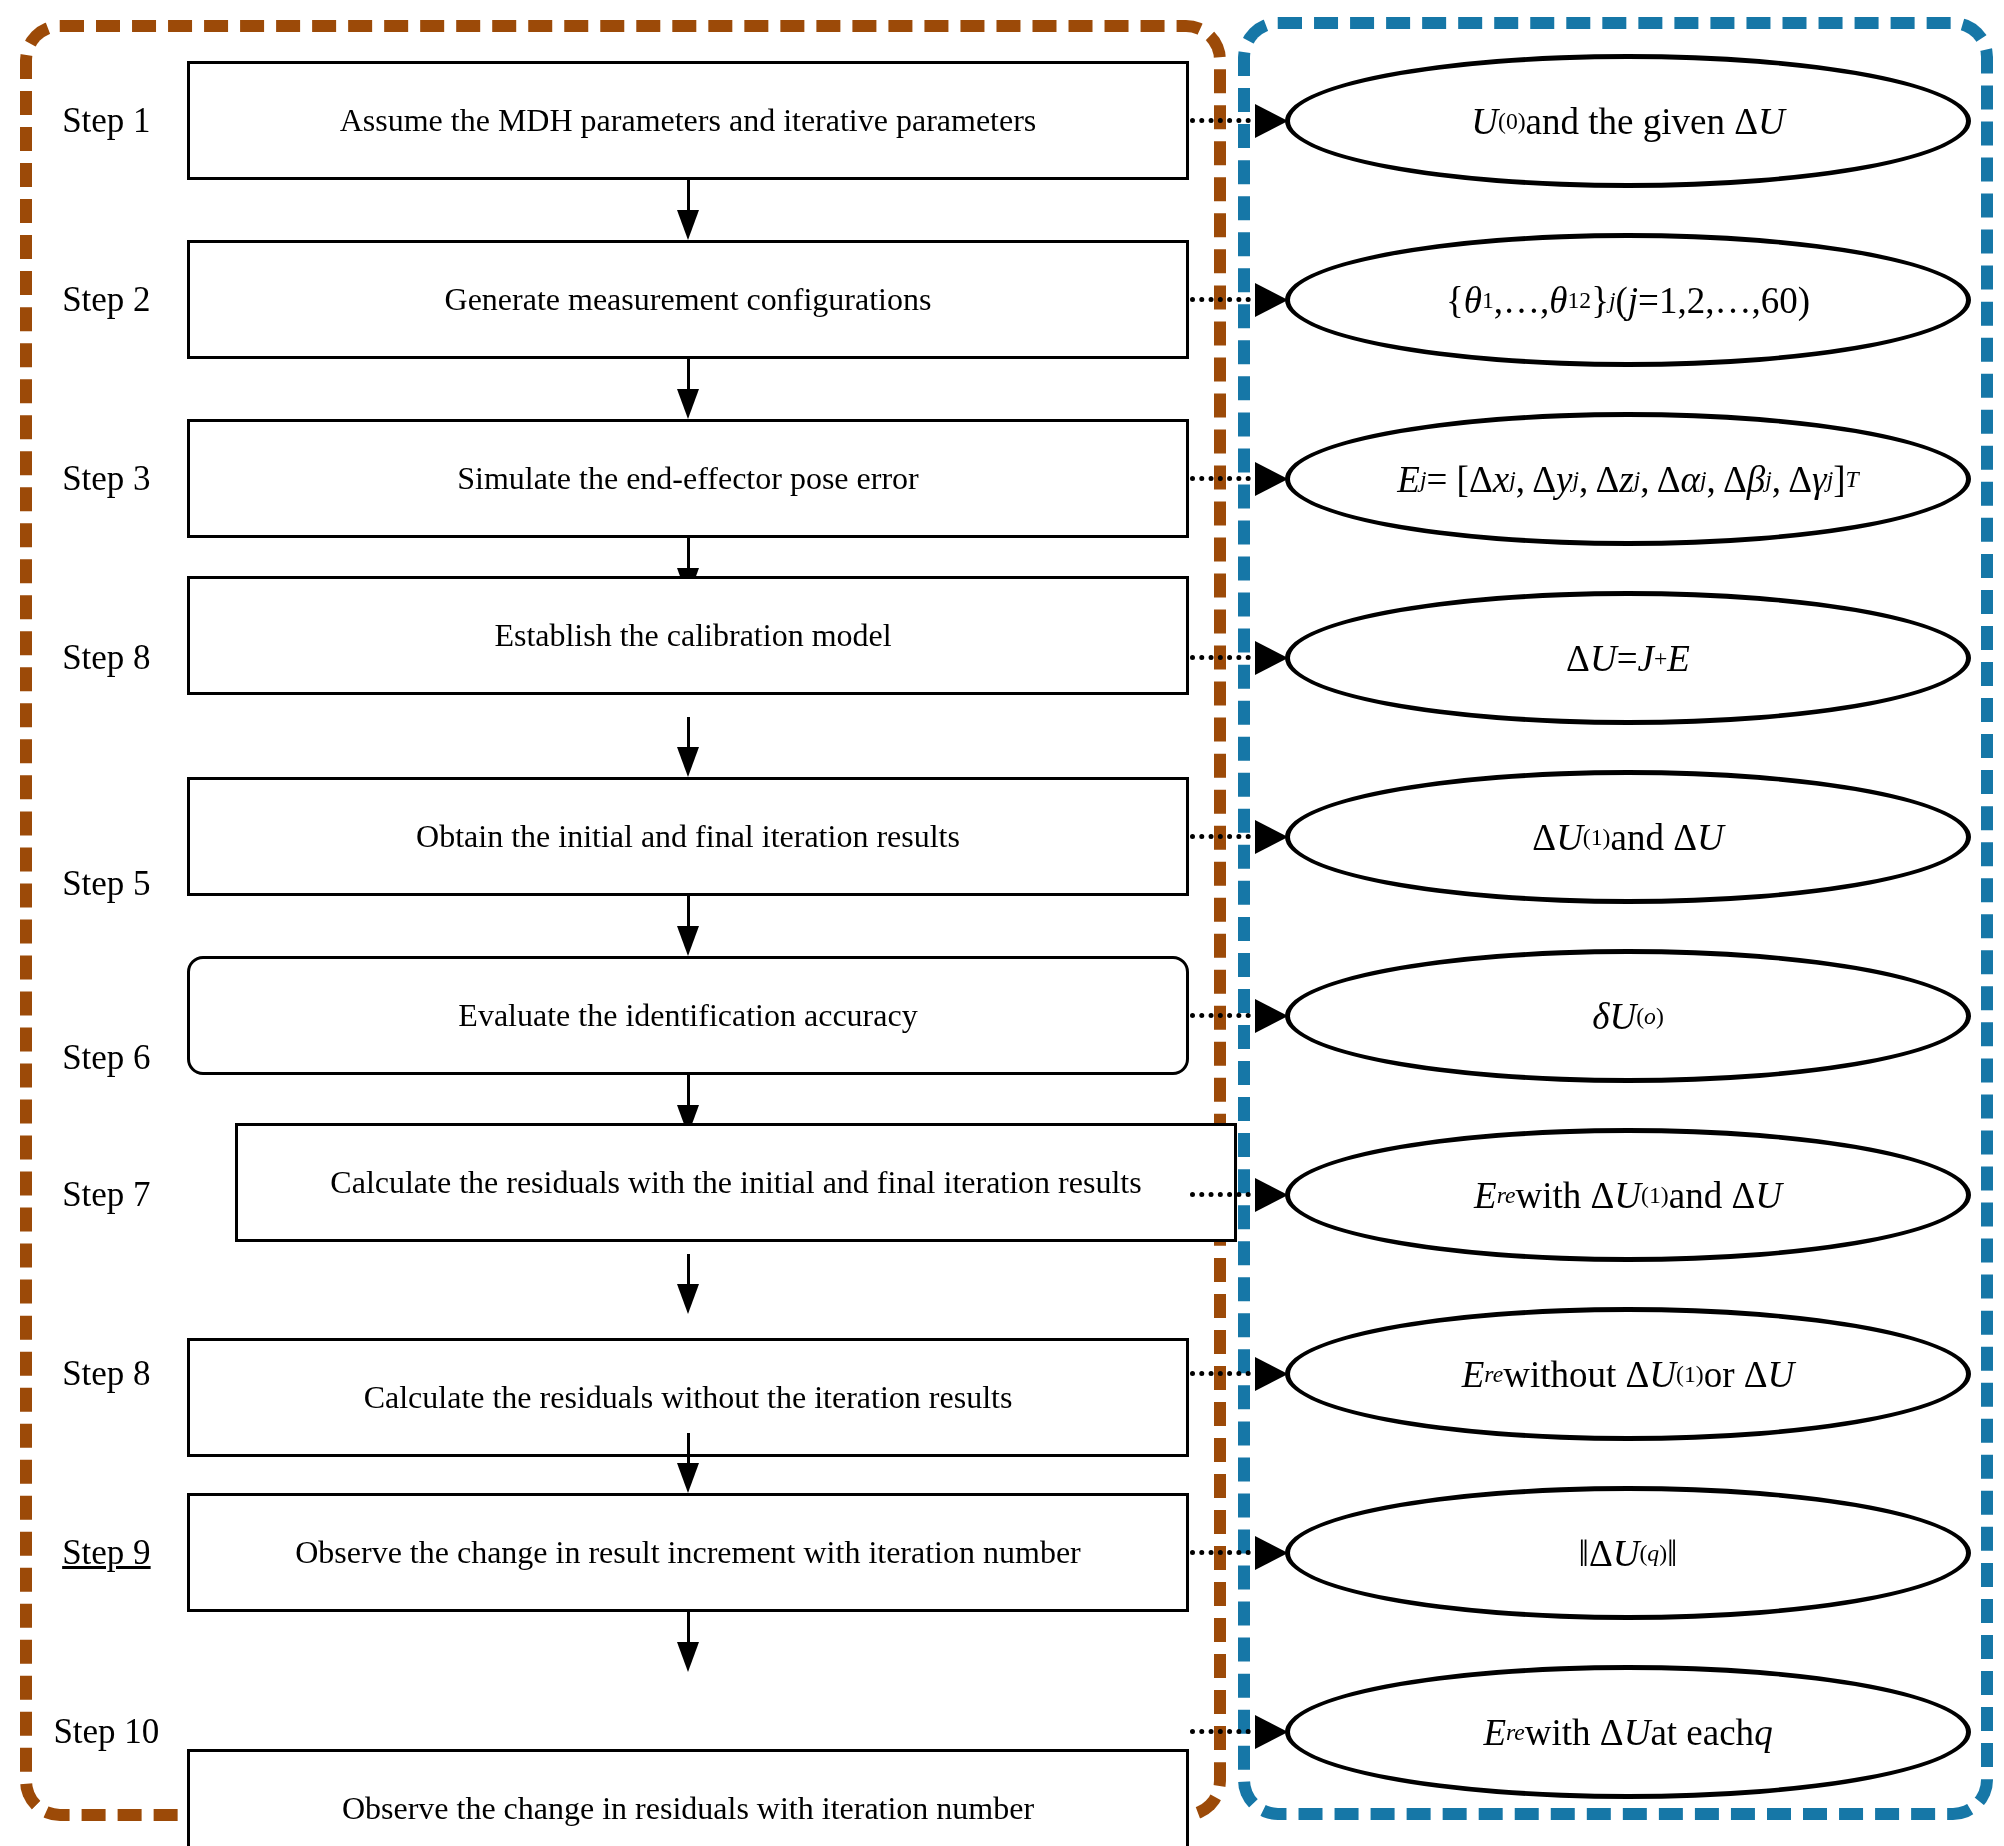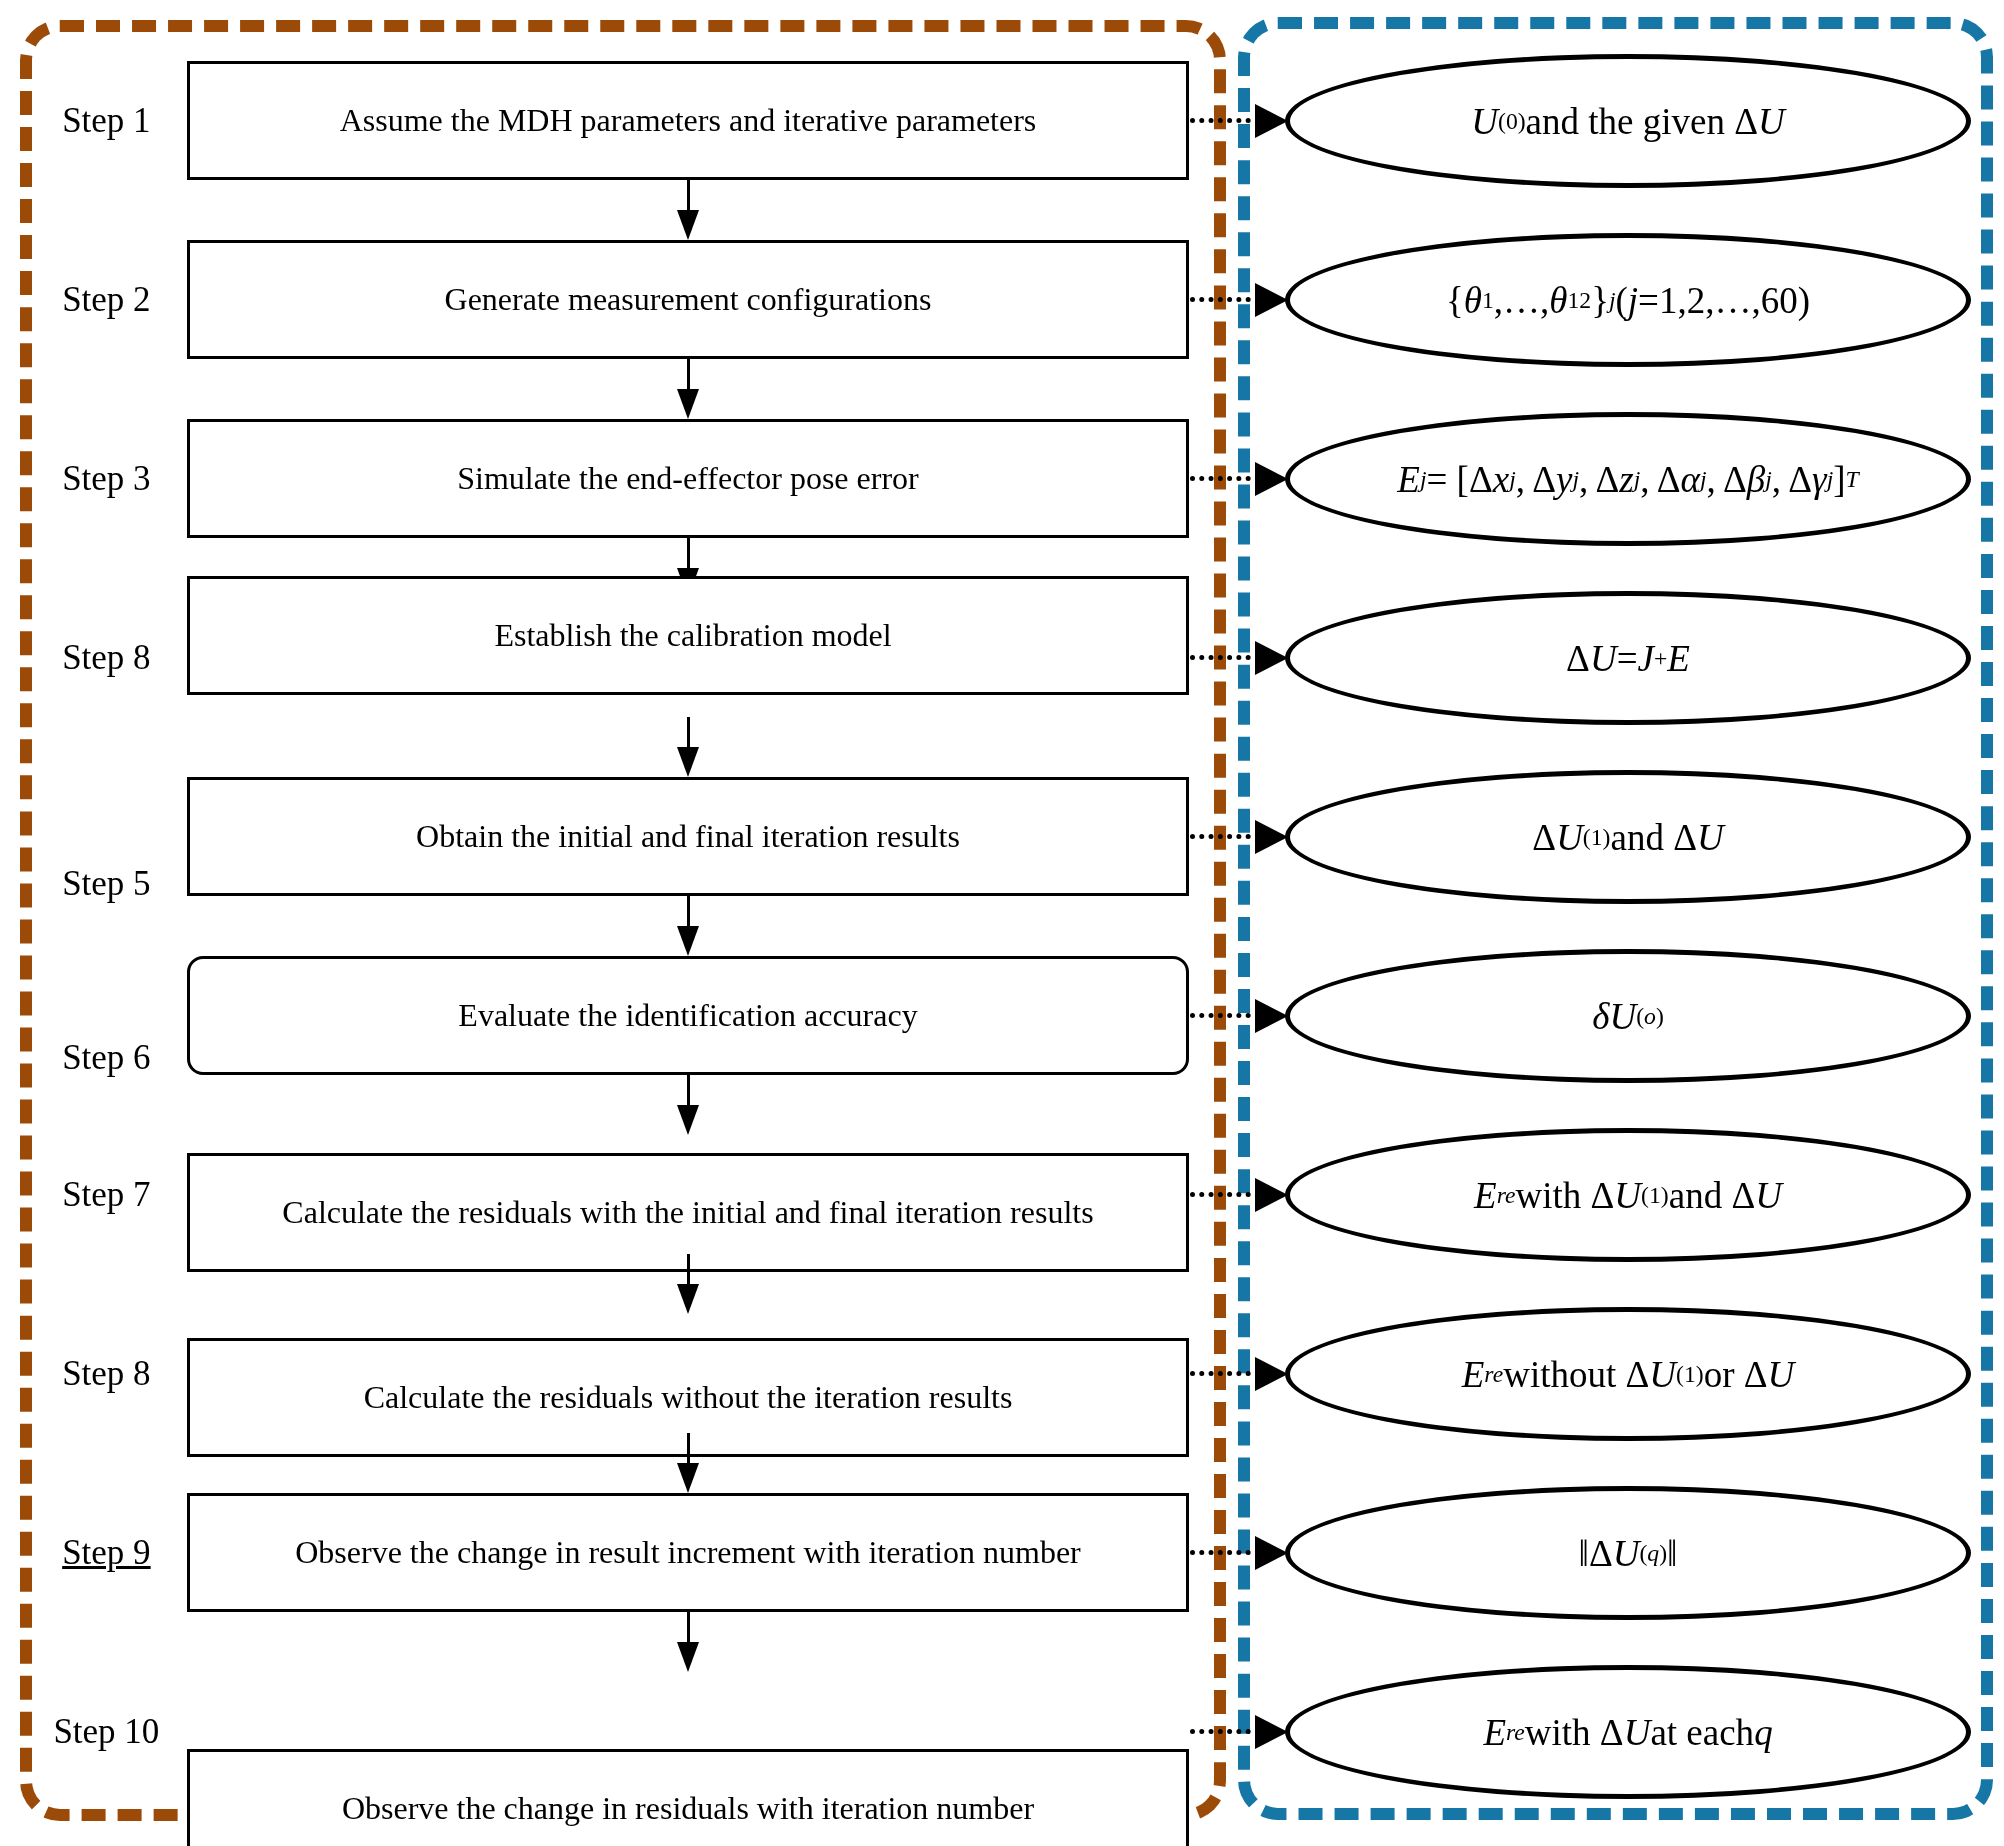--- a/index.html
+++ b/index.html
@@ -128,21 +128,21 @@
       <div class="step-box" style="top: 956px; border-radius: 16px;">Evaluate the identification accuracy</div>
       <div class="dotted-line" style="top: 1013px;"></div>
       <div class="arrow-right" style="top: 999px;"></div>
       <div class="ellipse" style="top: 949px;">
         <i>δU</i>
         <sub>(<i>o</i>)</sub>
       </div>
       <div class="flow-line" style="top: 1075px; height: 33px;"></div>
       <div class="arrow-down" style="top: 1105px;"></div>
       <div class="step-label" style="top: 1169px;">Step 7</div>
-      <div class="step-box" style="top: 1153px;">Calculate the residuals with the initial and final iteration results</div>
+      <div class="step-box" style="top: 1123px; margin-left: 48px;">Calculate the residuals with the initial and final iteration results</div>
       <div class="dotted-line" style="top: 1192px;"></div>
       <div class="arrow-right" style="top: 1178px;"></div>
       <div class="ellipse" style="top: 1128px;"><i>E</i><sub><i>re</i></sub> with Δ<i>U</i><sub>(1)</sub> and Δ<i>U</i></div>
       <div class="flow-line" style="top: 1254px; height: 33px;"></div>
       <div class="arrow-down" style="top: 1284px;"></div>
       <div class="step-label" style="top: 1348px;">Step 8</div>
       <div class="step-box" style="top: 1338px;">Calculate the residuals without the iteration results</div>
       <div class="dotted-line" style="top: 1371px;"></div>
       <div class="arrow-right" style="top: 1357px;"></div>
       <div class="ellipse" style="top: 1307px;"><i>E</i><sub><i>re</i></sub> without Δ<i>U</i><sub>(1)</sub> or Δ<i>U</i></div>

